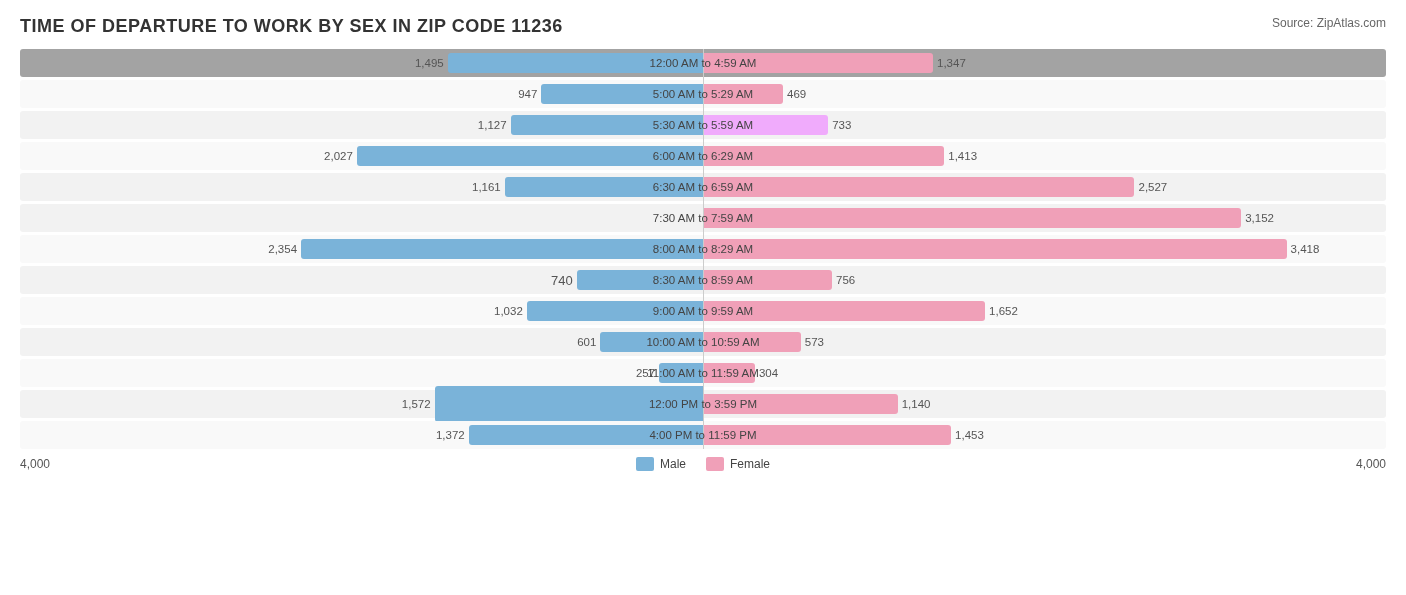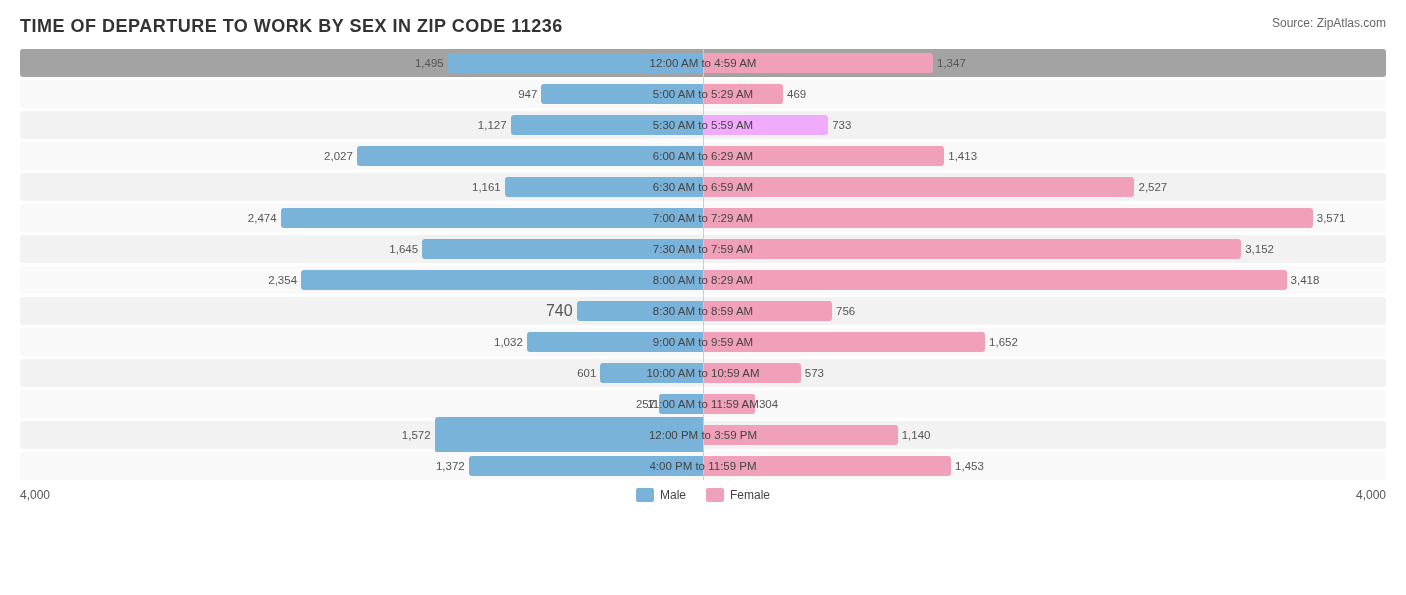--- a/index.html
+++ b/index.html
@@ -140,50 +140,38 @@
         </div>
         <div class="bar-row" style="position: relative; height: 28px; margin-bottom: 3px; background: rgb(242, 242, 242);">
           <div style="position: absolute; right: 50%; top: 50%; transform: translateY(-50%); width: 14.5125%; height: 20px; background: rgb(122, 179, 217); border-radius: 3px 0px 0px 3px;">
             <span style="position: absolute; right: calc(100% + 4px); top: 50%; transform: translateY(-50%); font-size: 11.5px; color: rgb(85, 85, 85); white-space: nowrap;">1,161</span>
           </div>
           <div style="position: absolute; left: 50%; top: 50%; transform: translateY(-50%); width: 31.5875%; height: 20px; background: rgb(240, 160, 184); border-radius: 0px 3px 3px 0px;">
             <span style="position: absolute; left: calc(100% + 4px); top: 50%; transform: translateY(-50%); font-size: 11.5px; color: rgb(85, 85, 85); white-space: nowrap;">2,527</span>
           </div>
           <div style="position: absolute; left: 50%; top: 50%; transform: translate(-50%, -50%); white-space: nowrap; font-size: 11.5px; color: rgb(68, 68, 68); z-index: 10; background: rgba(255, 255, 255, 0); pointer-events: none;">6:30 AM to 6:59 AM</div>
         </div>
-        <div class="bar-row" style="position: relative; height: 28px; margin-bottom: 3px; background: rgb(249, 249, 249);">
-          <div style="position: absolute; right: 50%; top: 50%; transform: translateY(-50%); width: 30.925%; height: 20px; background: rgb(122, 179, 217); border-radius: 3px 0px 0px 3px;">
-            <span style="position: absolute; right: calc(100% + 4px); top: 50%; transform: translateY(-50%); font-size: 11.5px; color: rgb(85, 85, 85); white-space: nowrap;">2,474</span>
-          </div>
-          <div style="position: absolute; left: 50%; top: 50%; transform: translateY(-50%); width: 44.6375%; height: 20px; background: rgb(240, 160, 184); border-radius: 0px 3px 3px 0px;">
-            <span style="position: absolute; left: calc(100% + 4px); top: 50%; transform: translateY(-50%); font-size: 11.5px; color: rgb(85, 85, 85); white-space: nowrap;">3,571</span>
-          </div>
-          <div style="position: absolute; left: 50%; top: 50%; transform: translate(-50%, -50%); white-space: nowrap; font-size: 11.5px; color: rgb(68, 68, 68); z-index: 10; background: rgba(255, 255, 255, 0); pointer-events: none;">7:00 AM to 7:29 AM</div>
-        </div>
-        <div class="bar-row" style="position: relative; height: 28px; margin-bottom: 3px; background: rgb(242, 242, 242);">
-          <div style="position: absolute; right: 50%; top: 50%; transform: translateY(-50%); width: 20.5625%; height: 20px; background: rgb(122, 179, 217); border-radius: 3px 0px 0px 3px;">
-            <span style="position: absolute; right: calc(100% + 4px); top: 50%; transform: translateY(-50%); font-size: 11.5px; color: rgb(85, 85, 85); white-space: nowrap;">1,645</span>
-          </div>
+        <div class="bar-row" style="position: relative; height: 28px; margin-bottom: 3px; background: rgb(242, 242, 242);">
           <div style="position: absolute; left: 50%; top: 50%; transform: translateY(-50%); width: 39.4%; height: 20px; background: rgb(240, 160, 184); border-radius: 0px 3px 3px 0px;">
             <span style="position: absolute; left: calc(100% + 4px); top: 50%; transform: translateY(-50%); font-size: 11.5px; color: rgb(85, 85, 85); white-space: nowrap;">3,152</span>
           </div>
           <div style="position: absolute; left: 50%; top: 50%; transform: translate(-50%, -50%); white-space: nowrap; font-size: 11.5px; color: rgb(68, 68, 68); z-index: 10; background: rgba(255, 255, 255, 0); pointer-events: none;">7:30 AM to 7:59 AM</div>
         </div>
         <div class="bar-row" style="position: relative; height: 28px; margin-bottom: 3px; background: rgb(249, 249, 249);">
           <div style="position: absolute; right: 50%; top: 50%; transform: translateY(-50%); width: 29.425%; height: 20px; background: rgb(122, 179, 217); border-radius: 3px 0px 0px 3px;">
             <span style="position: absolute; right: calc(100% + 4px); top: 50%; transform: translateY(-50%); font-size: 11.5px; color: rgb(85, 85, 85); white-space: nowrap;">2,354</span>
           </div>
           <div style="position: absolute; left: 50%; top: 50%; transform: translateY(-50%); width: 42.725%; height: 20px; background: rgb(240, 160, 184); border-radius: 0px 3px 3px 0px;">
             <span style="position: absolute; left: calc(100% + 4px); top: 50%; transform: translateY(-50%); font-size: 11.5px; color: rgb(85, 85, 85); white-space: nowrap;">3,418</span>
           </div>
           <div style="position: absolute; left: 50%; top: 50%; transform: translate(-50%, -50%); white-space: nowrap; font-size: 11.5px; color: rgb(68, 68, 68); z-index: 10; background: rgba(255, 255, 255, 0); pointer-events: none;">8:00 AM to 8:29 AM</div>
         </div>
         <div class="bar-row" style="position: relative; height: 28px; margin-bottom: 3px; background: rgb(242, 242, 242);">
           <div style="position: absolute; right: 50%; top: 50%; transform: translateY(-50%); width: 9.25%; height: 20px; background: rgb(122, 179, 217); border-radius: 3px 0px 0px 3px;">
-            <span style="position: absolute; right: calc(100% + 4px); top: 50%; transform: translateY(-50%); font-size: 16px; color: rgb(85, 85, 85); white-space: nowrap;">740</span>
+            <span style="position: absolute; right: calc(100% + 4px); top: 50%; transform: translateY(-50%); font-size: 13px; color: rgb(85, 85, 85); white-space: nowrap;">740</span>
           </div>
           <div style="position: absolute; left: 50%; top: 50%; transform: translateY(-50%); width: 9.45%; height: 20px; background: rgb(240, 160, 184); border-radius: 0px 3px 3px 0px;">
             <span style="position: absolute; left: calc(100% + 4px); top: 50%; transform: translateY(-50%); font-size: 11.5px; color: rgb(85, 85, 85); white-space: nowrap;">756</span>
           </div>
           <div style="position: absolute; left: 50%; top: 50%; transform: translate(-50%, -50%); white-space: nowrap; font-size: 11.5px; color: rgb(68, 68, 68); z-index: 10; background: rgba(255, 255, 255, 0); pointer-events: none;">8:30 AM to 8:59 AM</div>
         </div>
         <div class="bar-row" style="position: relative; height: 28px; margin-bottom: 3px; background: rgb(249, 249, 249);">
           <div style="position: absolute; right: 50%; top: 50%; transform: translateY(-50%); width: 12.9%; height: 20px; background: rgb(122, 179, 217); border-radius: 3px 0px 0px 3px;">
             <span style="position: absolute; right: calc(100% + 4px); top: 50%; transform: translateY(-50%); font-size: 11.5px; color: rgb(85, 85, 85); white-space: nowrap;">1,032</span>
           </div>

